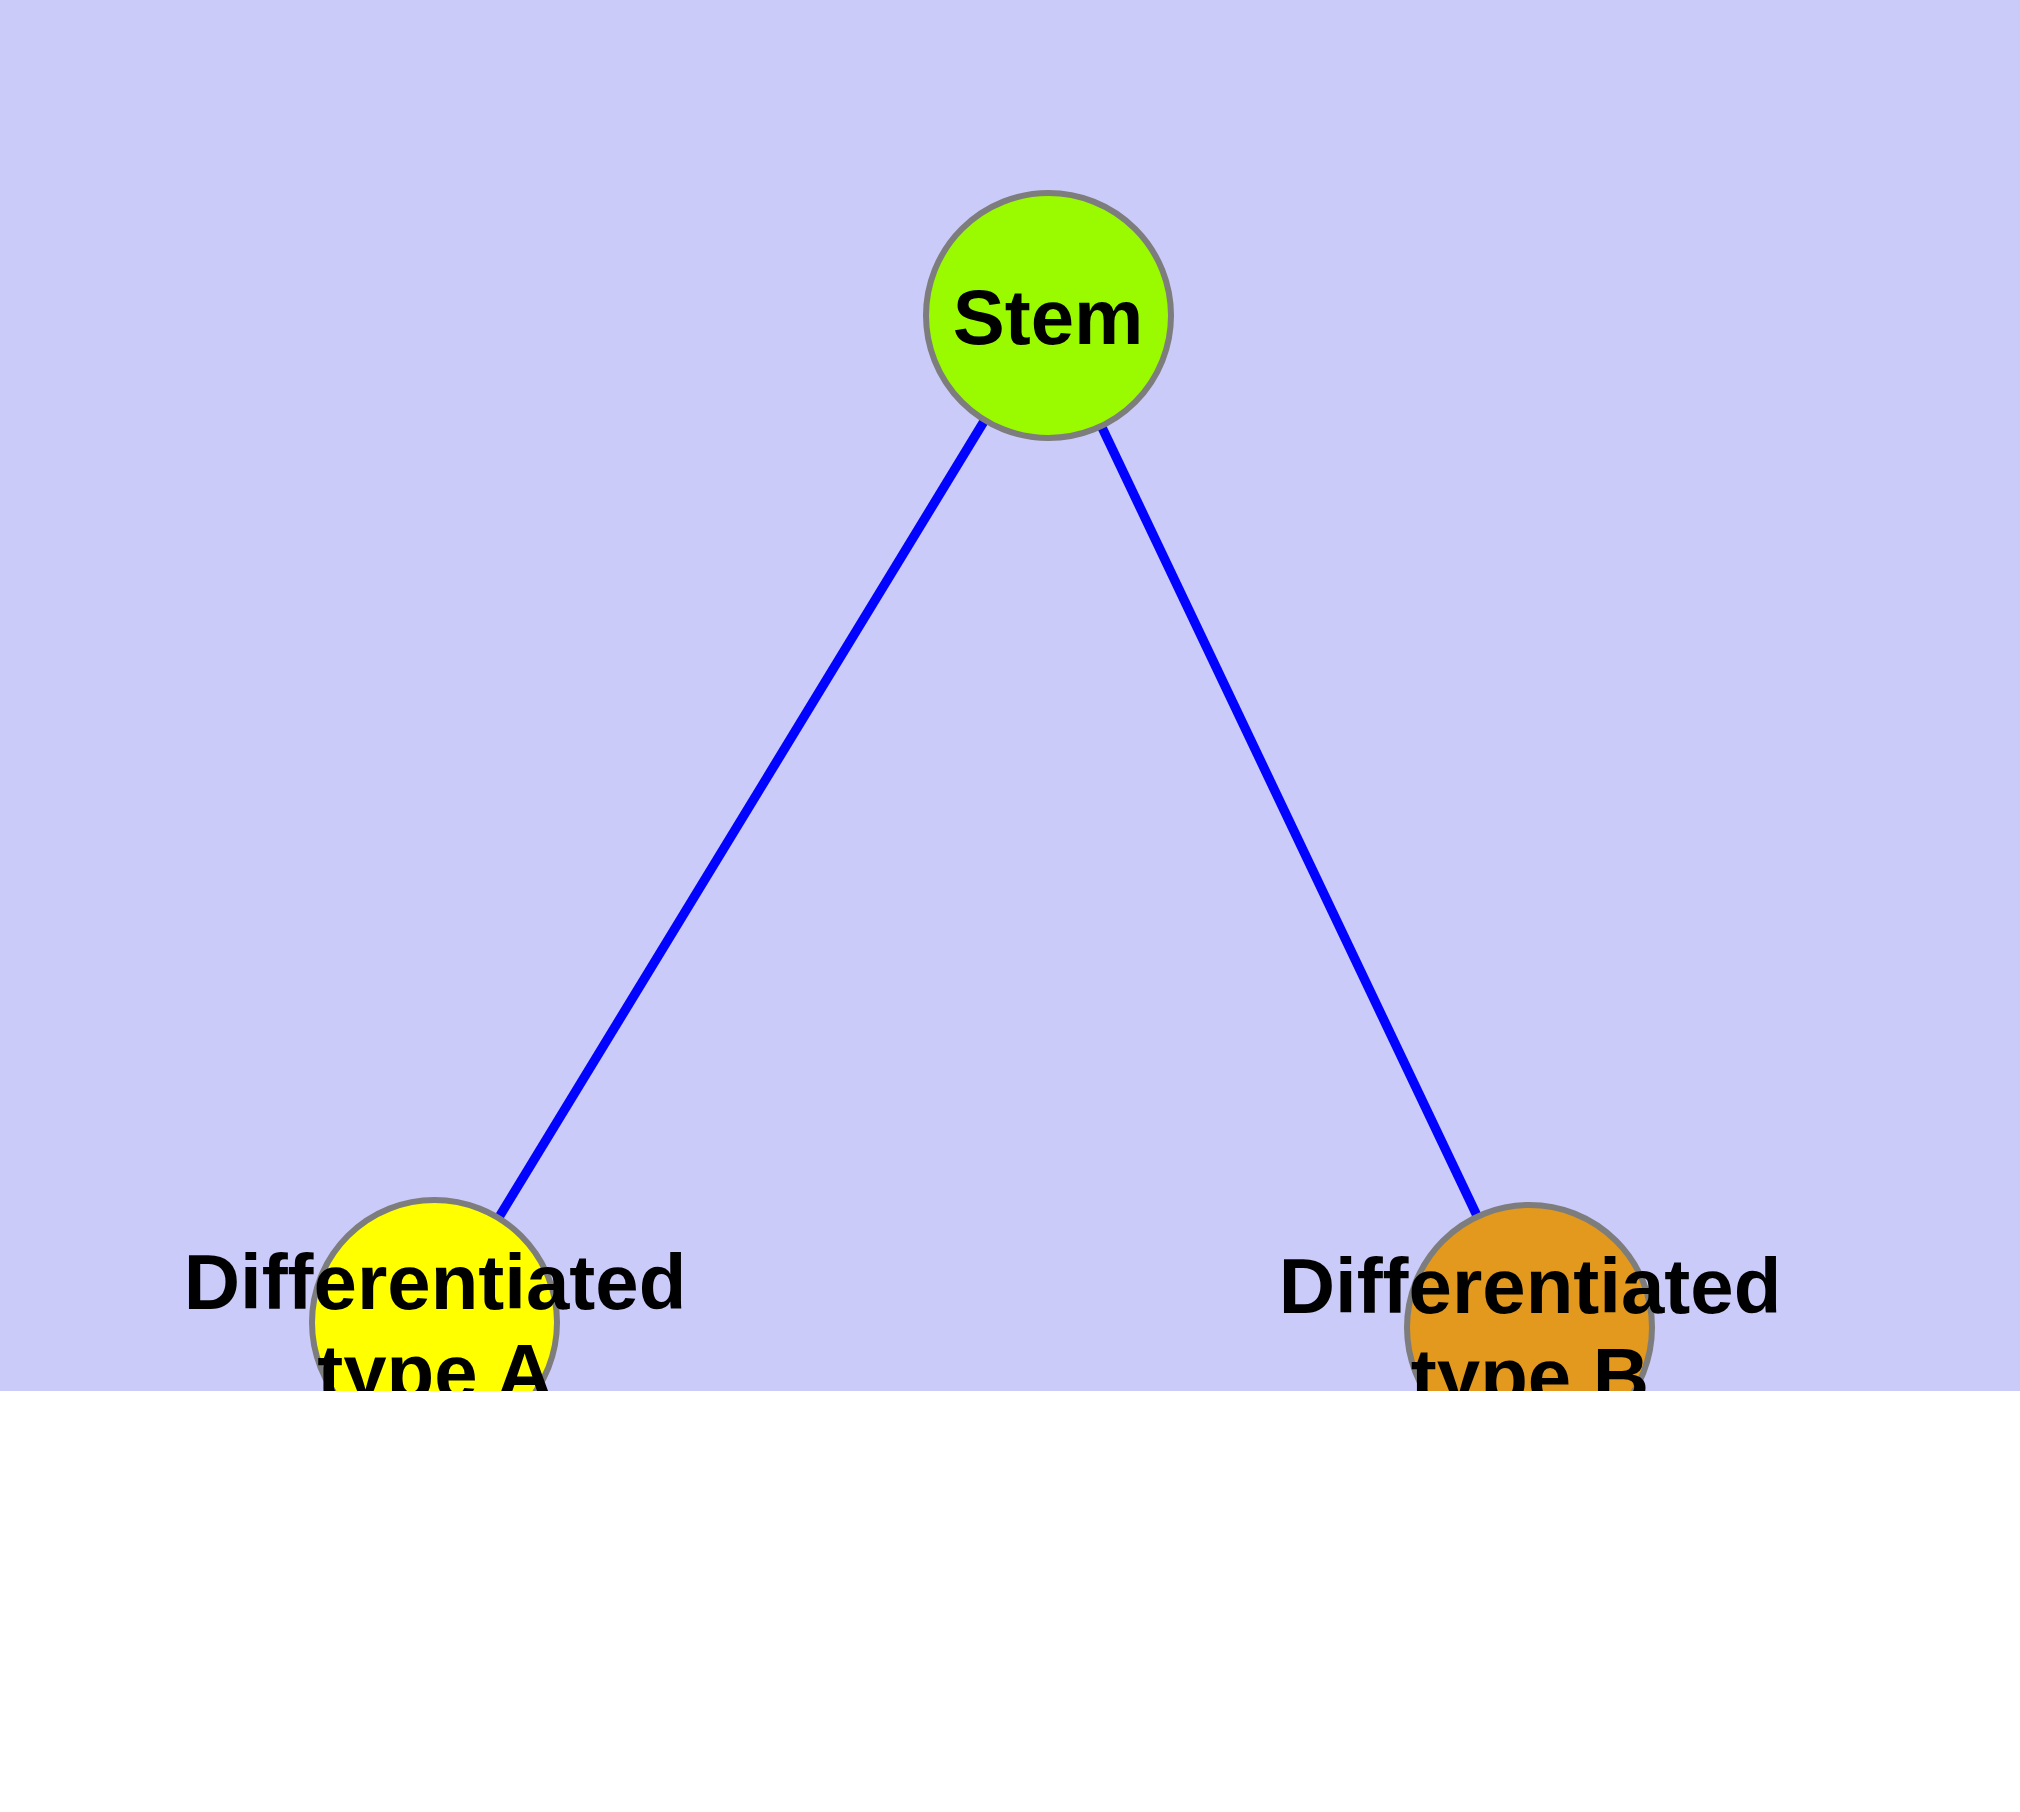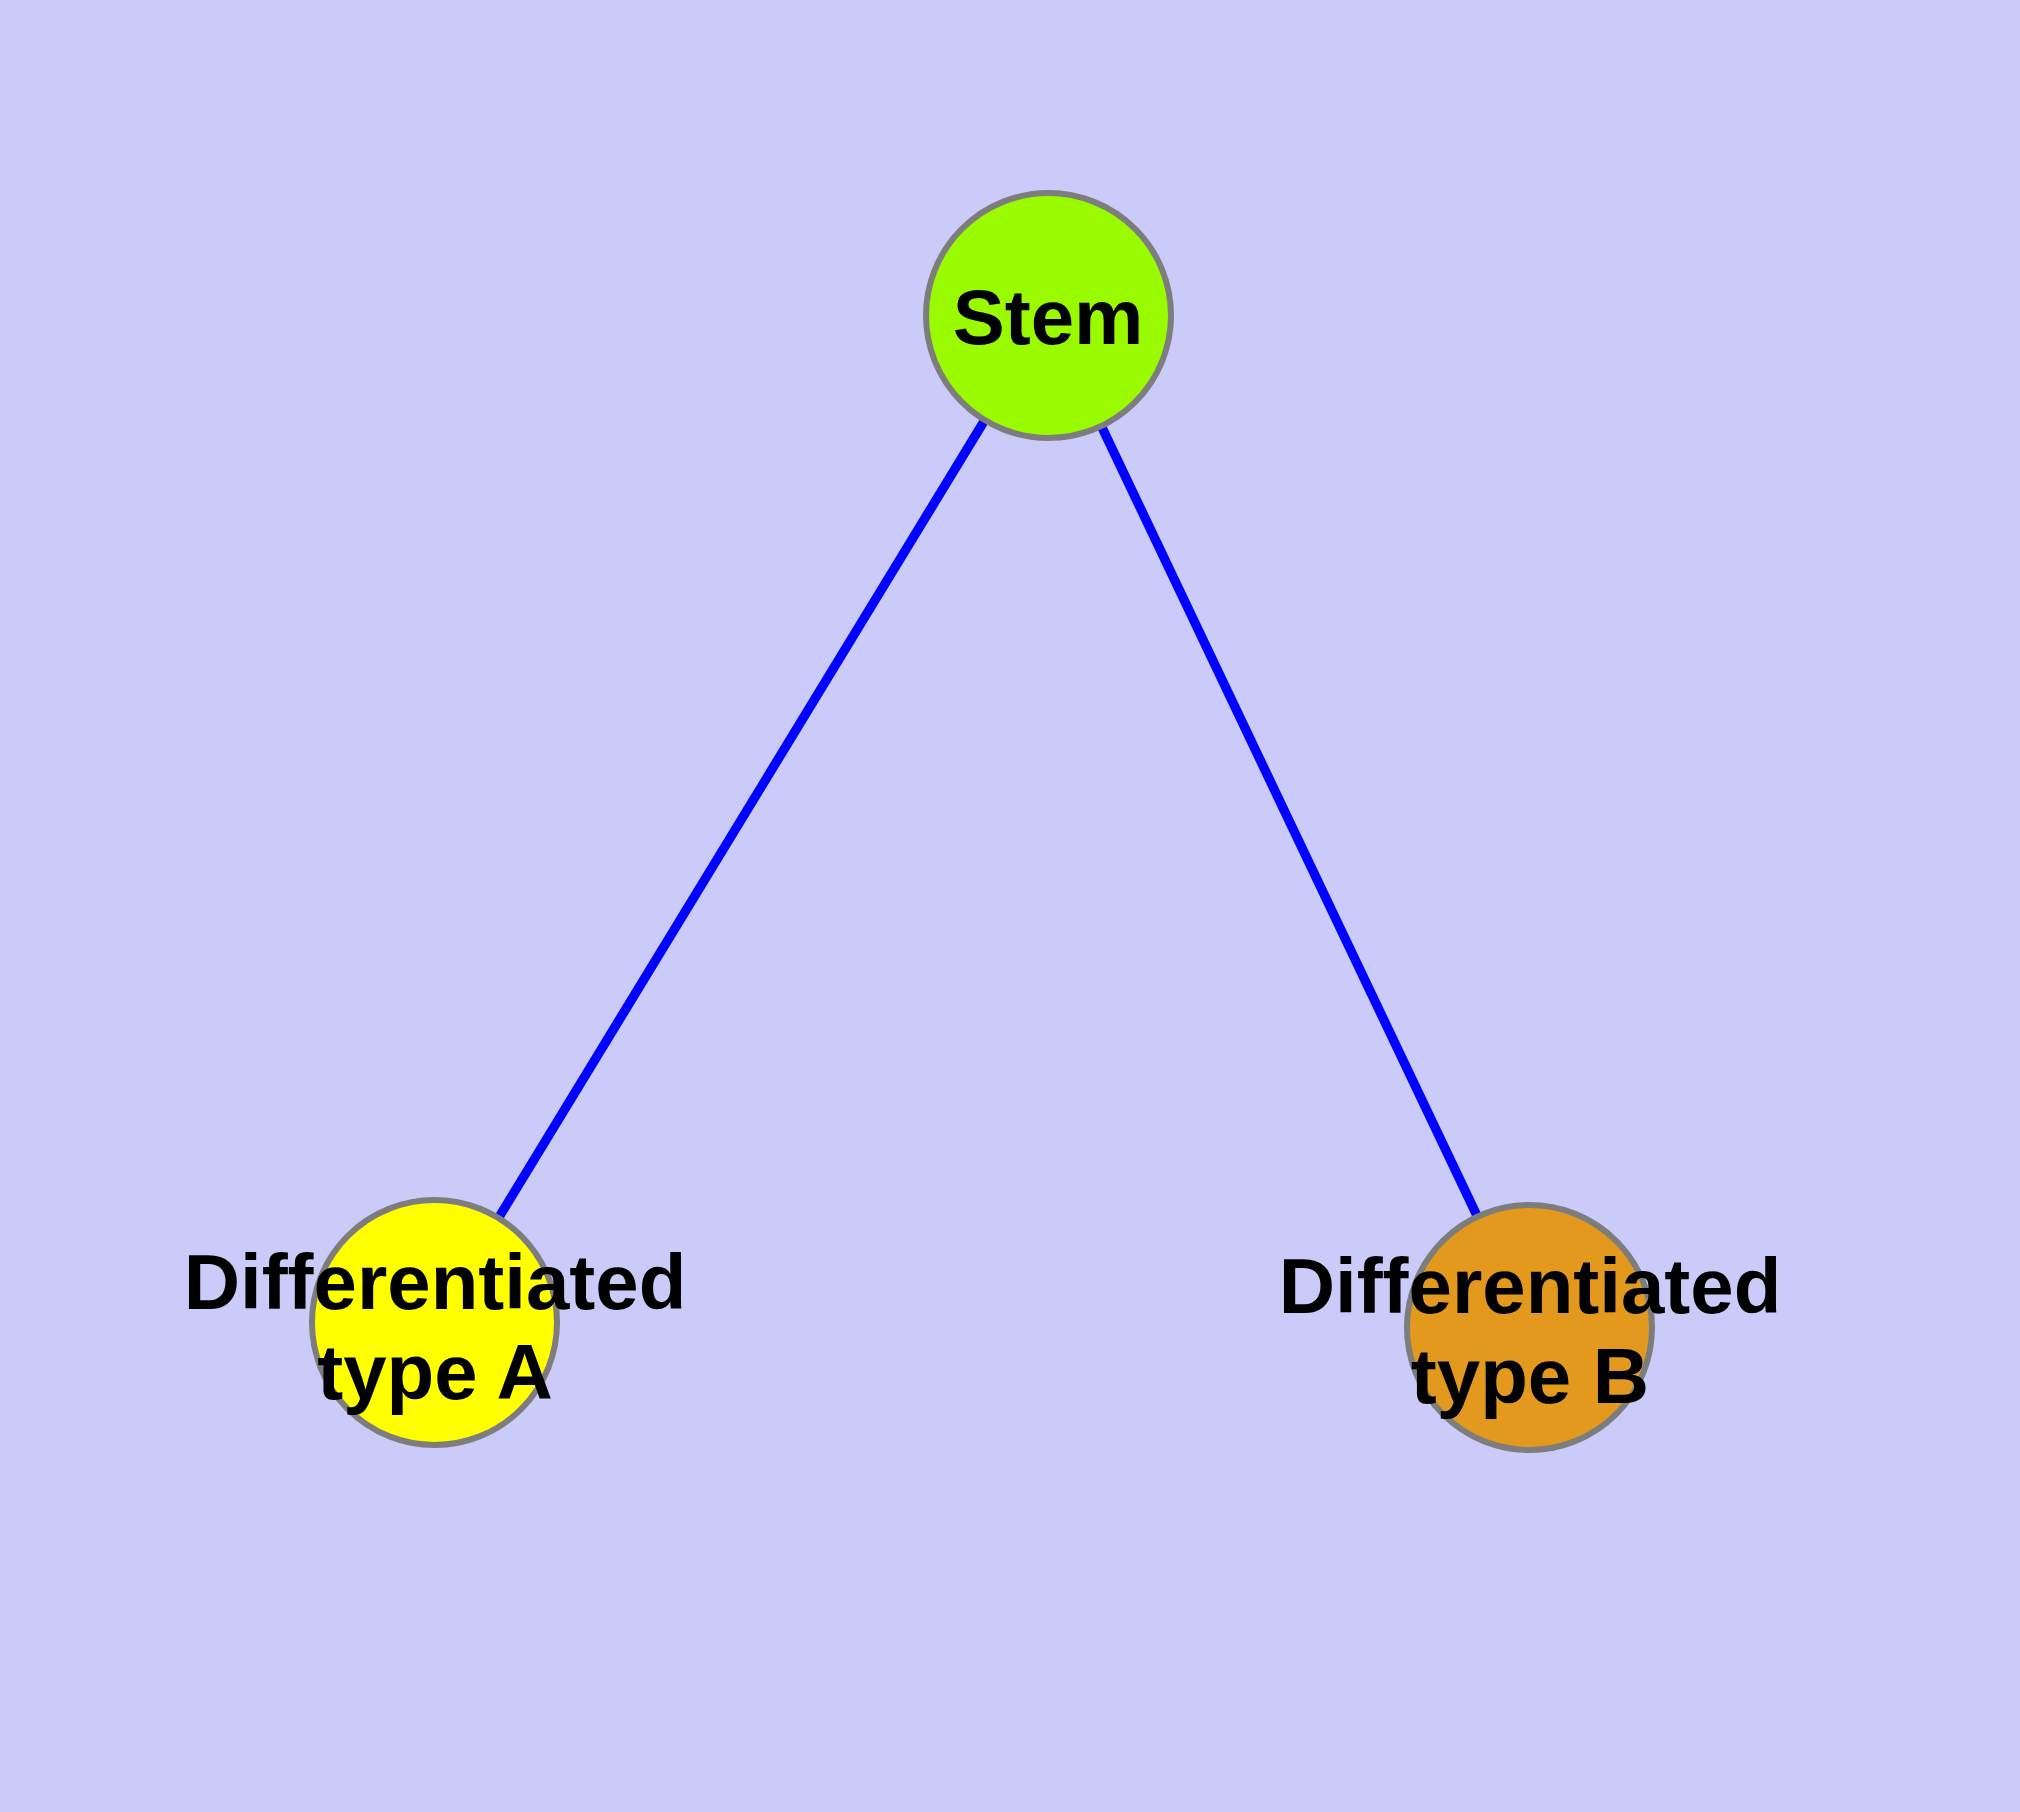--- a/index.html
+++ b/index.html
@@ -2,21 +2,21 @@
 <html style="font-size:13.6px"><head>
 <meta charset="utf-8">
 <style>
   html, body {
     margin: 0;
     padding: 0;
   }
   #canvas {
     position: relative;
     width: 2021px;
-    height: 1812px;
+    height: 1391px;
     overflow: hidden;
     background-color: #CBCBF9; 
     font-family: "Liberation Sans", sans-serif;
   }
   #edges-layer {
     position: absolute;
     left: 0;
     top: 0;
     width: 2021px;
     height: 1812px;

